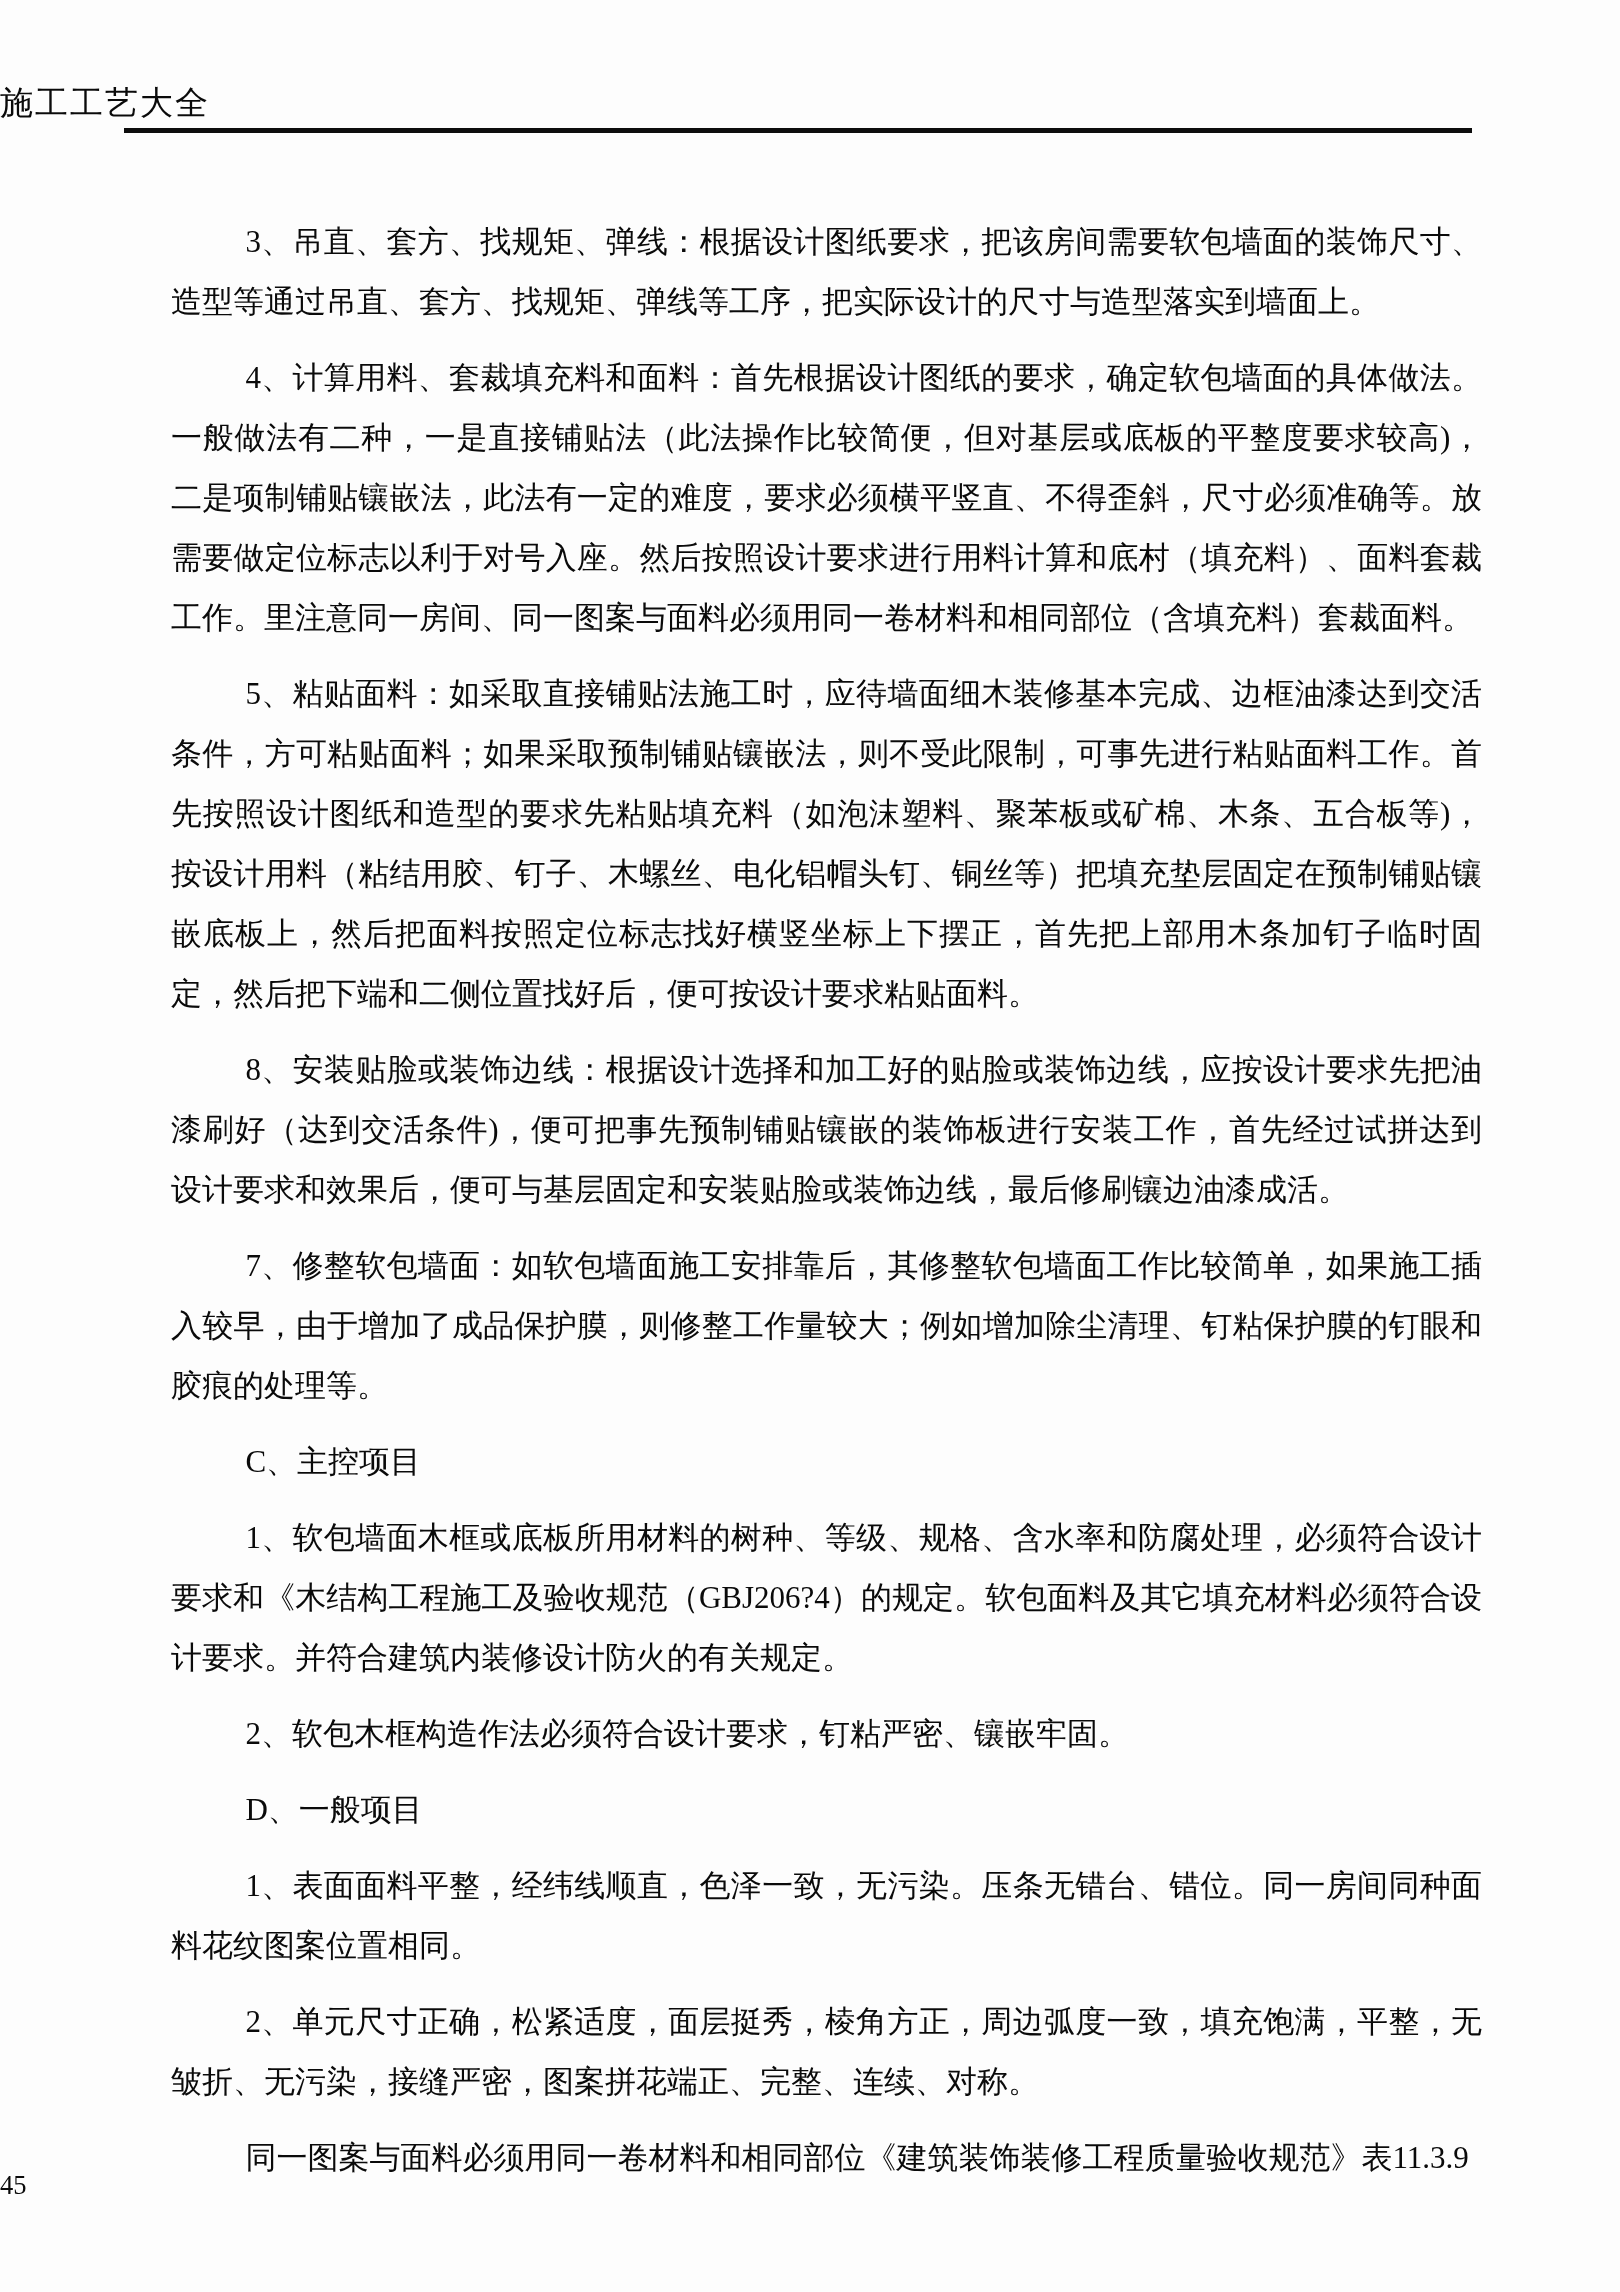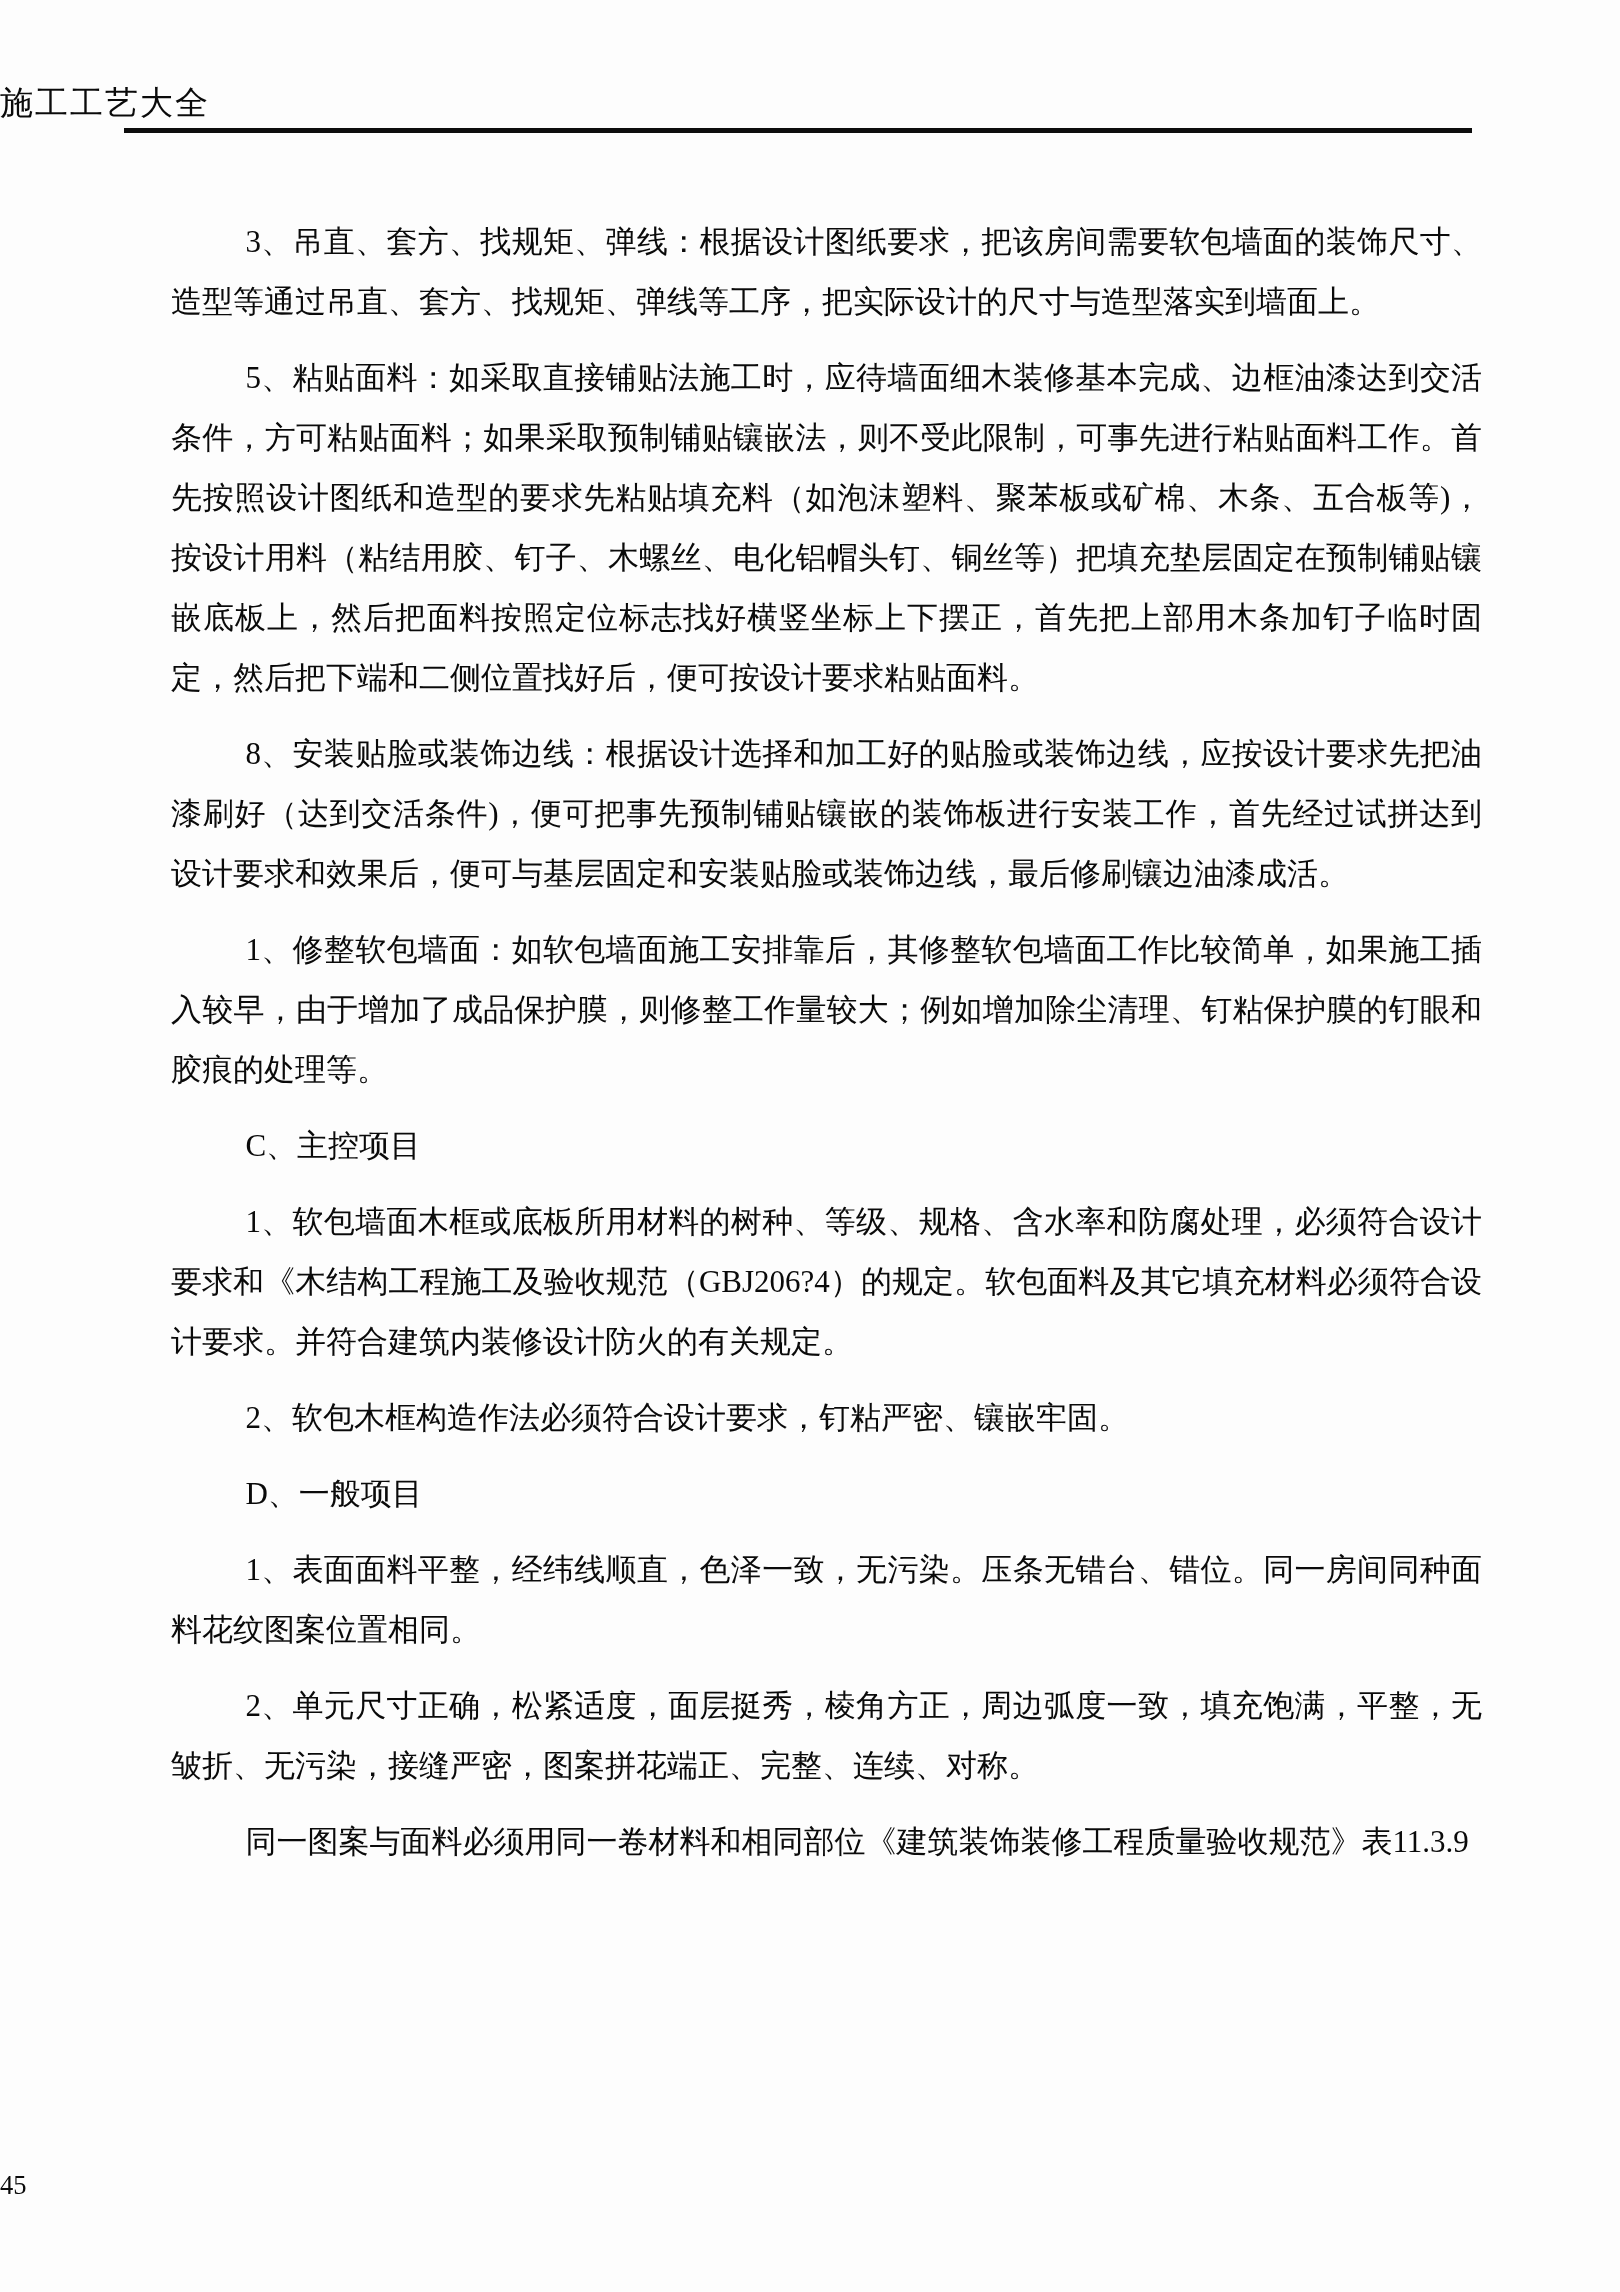--- a/index.html
+++ b/index.html
@@ -64,23 +64,24 @@
 <body>
 
 <div class="page">
 
   <div class="header-title">施工工艺大全</div>
 
   <div class="header-rule"></div>
 
   <div class="doc-body">
     <p>3、吊直、套方、找规矩、弹线：根据设计图纸要求，把该房间需要软包墙面的装饰尺寸、造型等通过吊直、套方、找规矩、弹线等工序，把实际设计的尺寸与造型落实到墙面上。</p>
+    <p>4、计算用料、套裁填充料和面料：首先根据设计图纸的要求，确定软包墙面的具体做法。一般做法有二种，一是直接铺贴法（此法操作比较简便，但对基层或底板的平整度要求较高)，二是项制铺贴镶嵌法，此法有一定的难度，要求必须横平竖直、不得歪斜，尺寸必须准确等。放需要做定位标志以利于对号入座。然后按照设计要求进行用料计算和底村（填充料）、面料套裁工作。里注意同一房间、同一图案与面料必须用同一卷材料和相同部位（含填充料）套裁面料。</p>
     <p>5、粘贴面料：如采取直接铺贴法施工时，应待墙面细木装修基本完成、边框油漆达到交活条件，方可粘贴面料；如果采取预制铺贴镶嵌法，则不受此限制，可事先进行粘贴面料工作。首先按照设计图纸和造型的要求先粘贴填充料（如泡沫塑料、聚苯板或矿棉、木条、五合板等)，按设计用料（粘结用胶、钉子、木螺丝、电化铝帽头钉、铜丝等）把填充垫层固定在预制铺贴镶嵌底板上，然后把面料按照定位标志找好横竖坐标上下摆正，首先把上部用木条加钉子临时固定，然后把下端和二侧位置找好后，便可按设计要求粘贴面料。</p>
     <p>8、安装贴脸或装饰边线：根据设计选择和加工好的贴脸或装饰边线，应按设计要求先把油漆刷好（达到交活条件)，便可把事先预制铺贴镶嵌的装饰板进行安装工作，首先经过试拼达到设计要求和效果后，便可与基层固定和安装贴脸或装饰边线，最后修刷镶边油漆成活。</p>
-    <p>1、修整软包墙面：如软包墙面施工安排靠后，其修整软包墙面工作比较简单，如果施工插入较早，由于增加了成品保护膜，则修整工作量较大；例如增加除尘清理、钉粘保护膜的钉眼和胶痕的处理等。</p>
+    <p>7、修整软包墙面：如软包墙面施工安排靠后，其修整软包墙面工作比较简单，如果施工插入较早，由于增加了成品保护膜，则修整工作量较大；例如增加除尘清理、钉粘保护膜的钉眼和胶痕的处理等。</p>
     <p>C、主控项目</p>
     <p>1、软包墙面木框或底板所用材料的树种、等级、规格、含水率和防腐处理，必须符合设计要求和《木结构工程施工及验收规范（GBJ206?4）的规定。软包面料及其它填充材料必须符合设计要求。并符合建筑内装修设计防火的有关规定。</p>
     <p>2、软包木框构造作法必须符合设计要求，钉粘严密、镶嵌牢固。</p>
     <p>D、一般项目</p>
     <p>1、表面面料平整，经纬线顺直，色泽一致，无污染。压条无错台、错位。同一房间同种面料花纹图案位置相同。</p>
     <p>2、单元尺寸正确，松紧适度，面层挺秀，棱角方正，周边弧度一致，填充饱满，平整，无皱折、无污染，接缝严密，图案拼花端正、完整、连续、对称。</p>
     <p>同一图案与面料必须用同一卷材料和相同部位《建筑装饰装修工程质量验收规范》表11.3.9</p>
   </div>
 
   <div class="footer">

